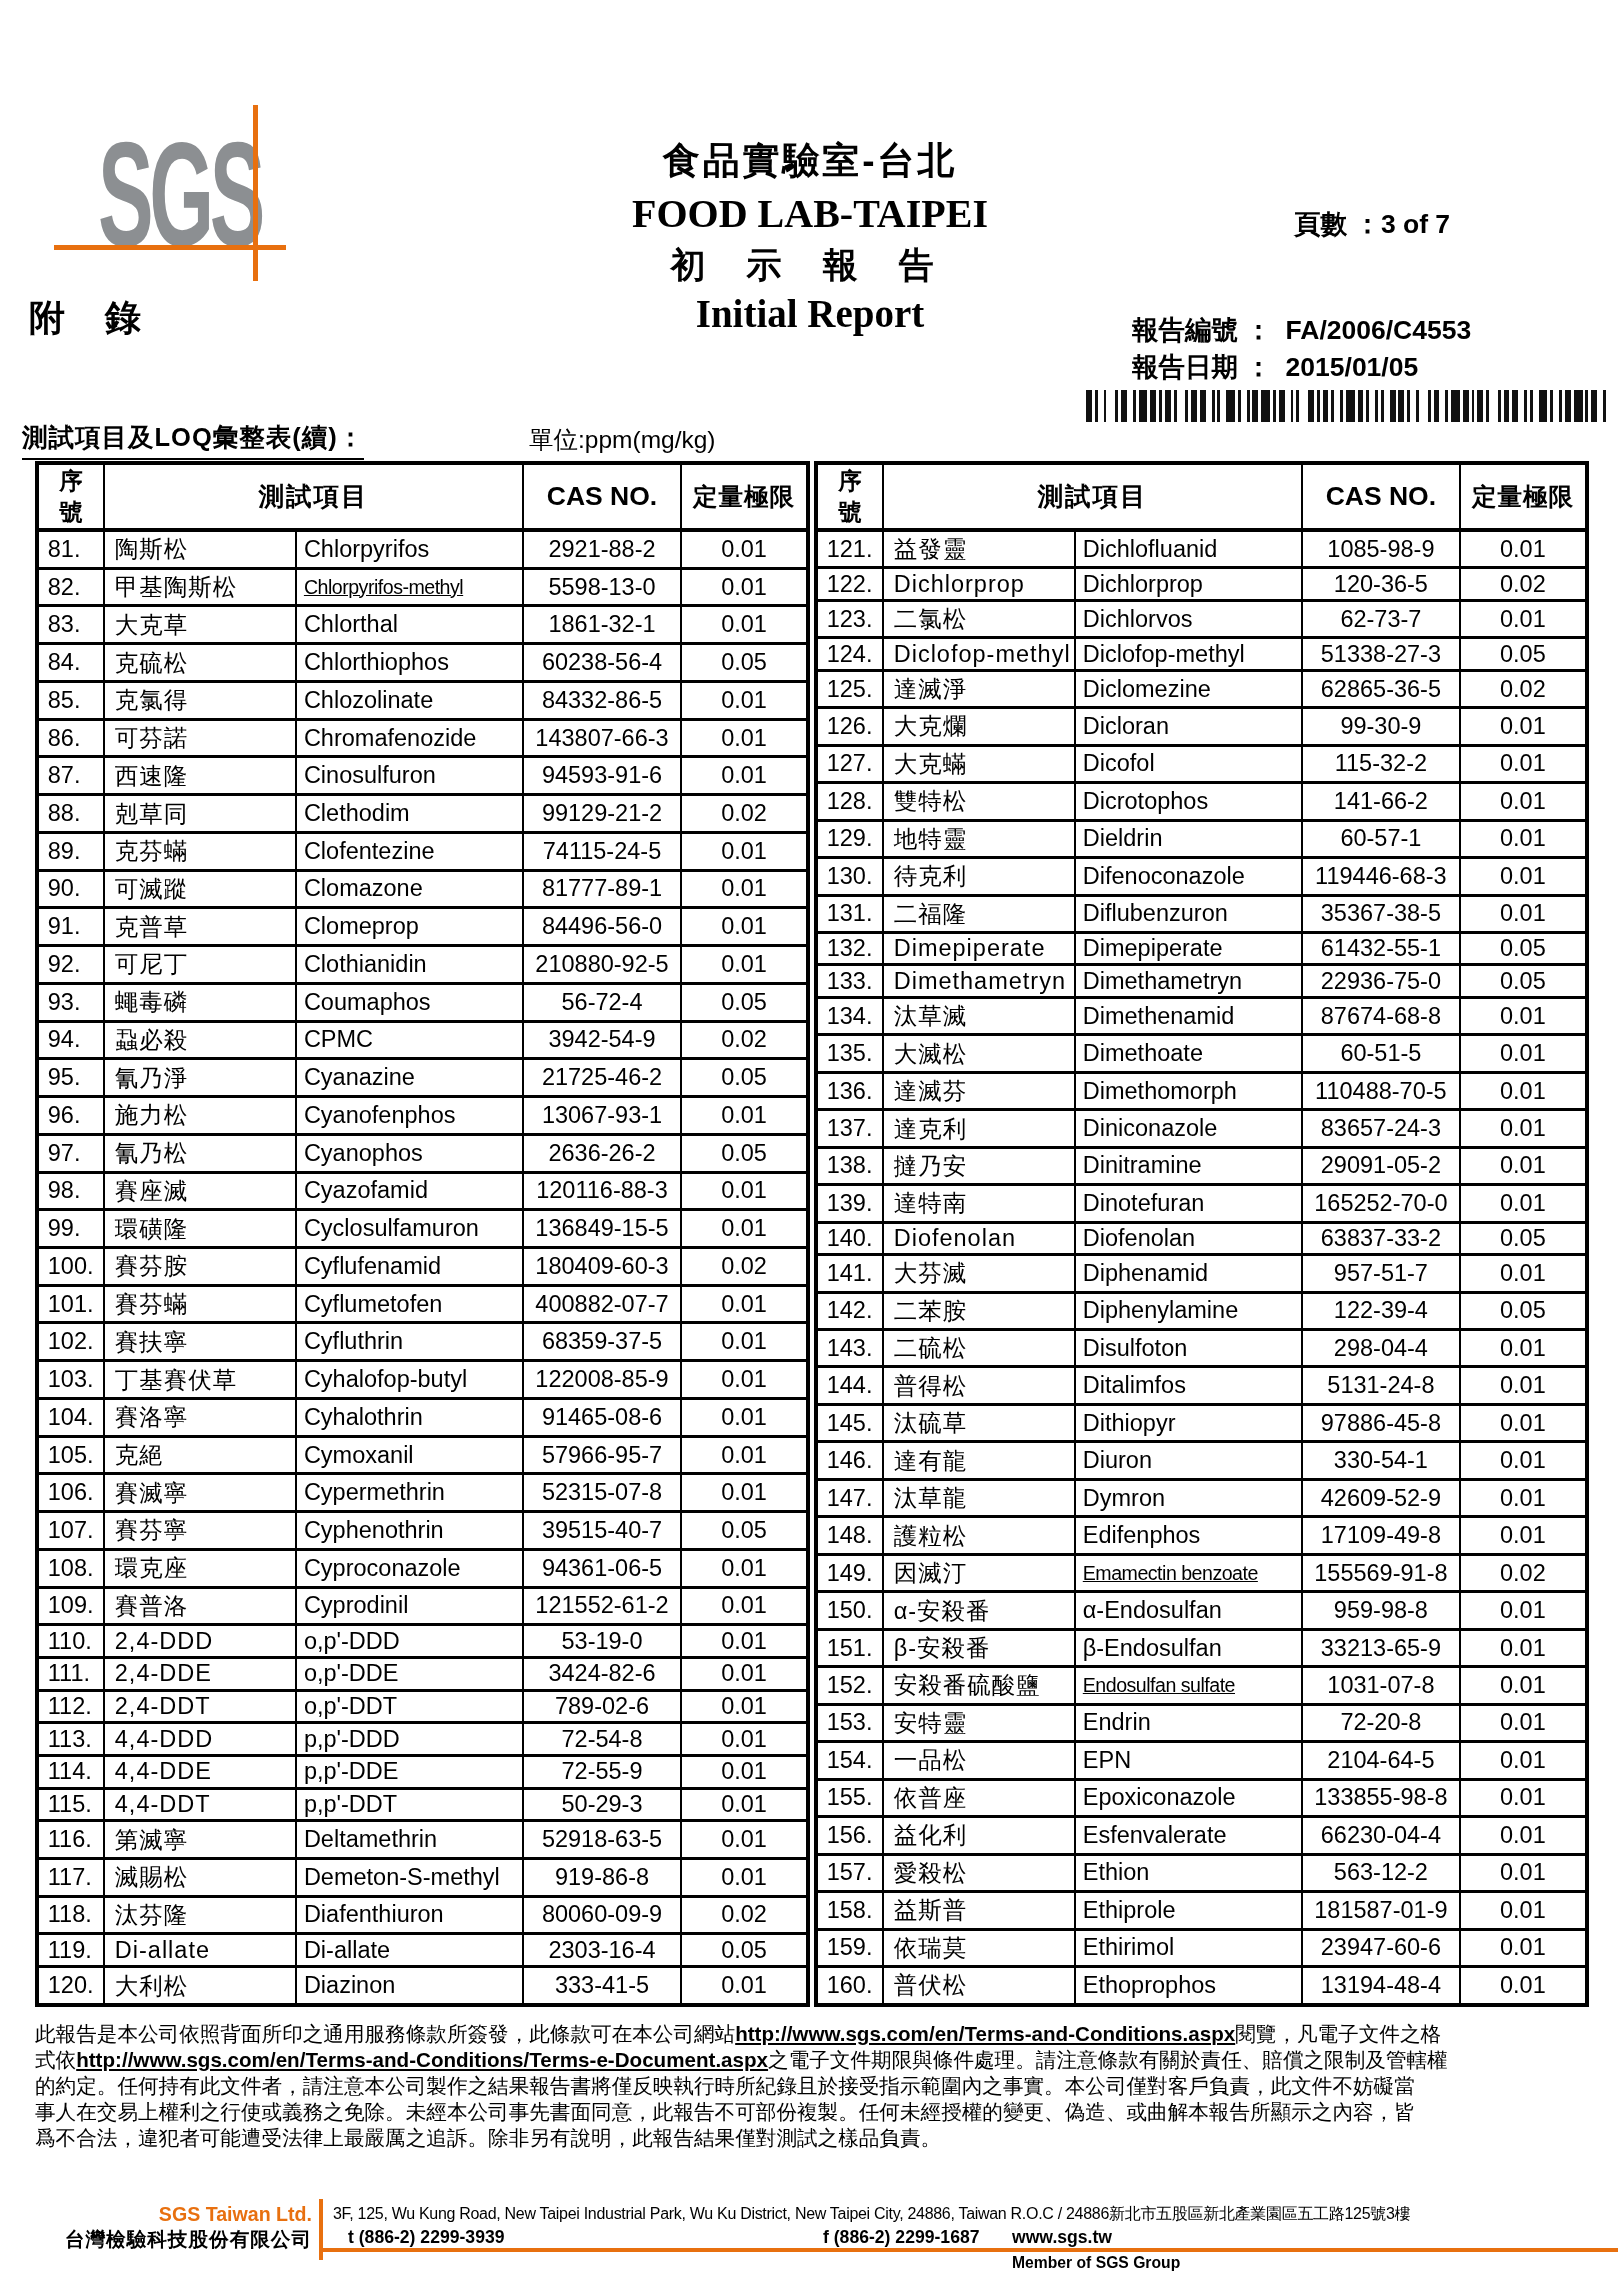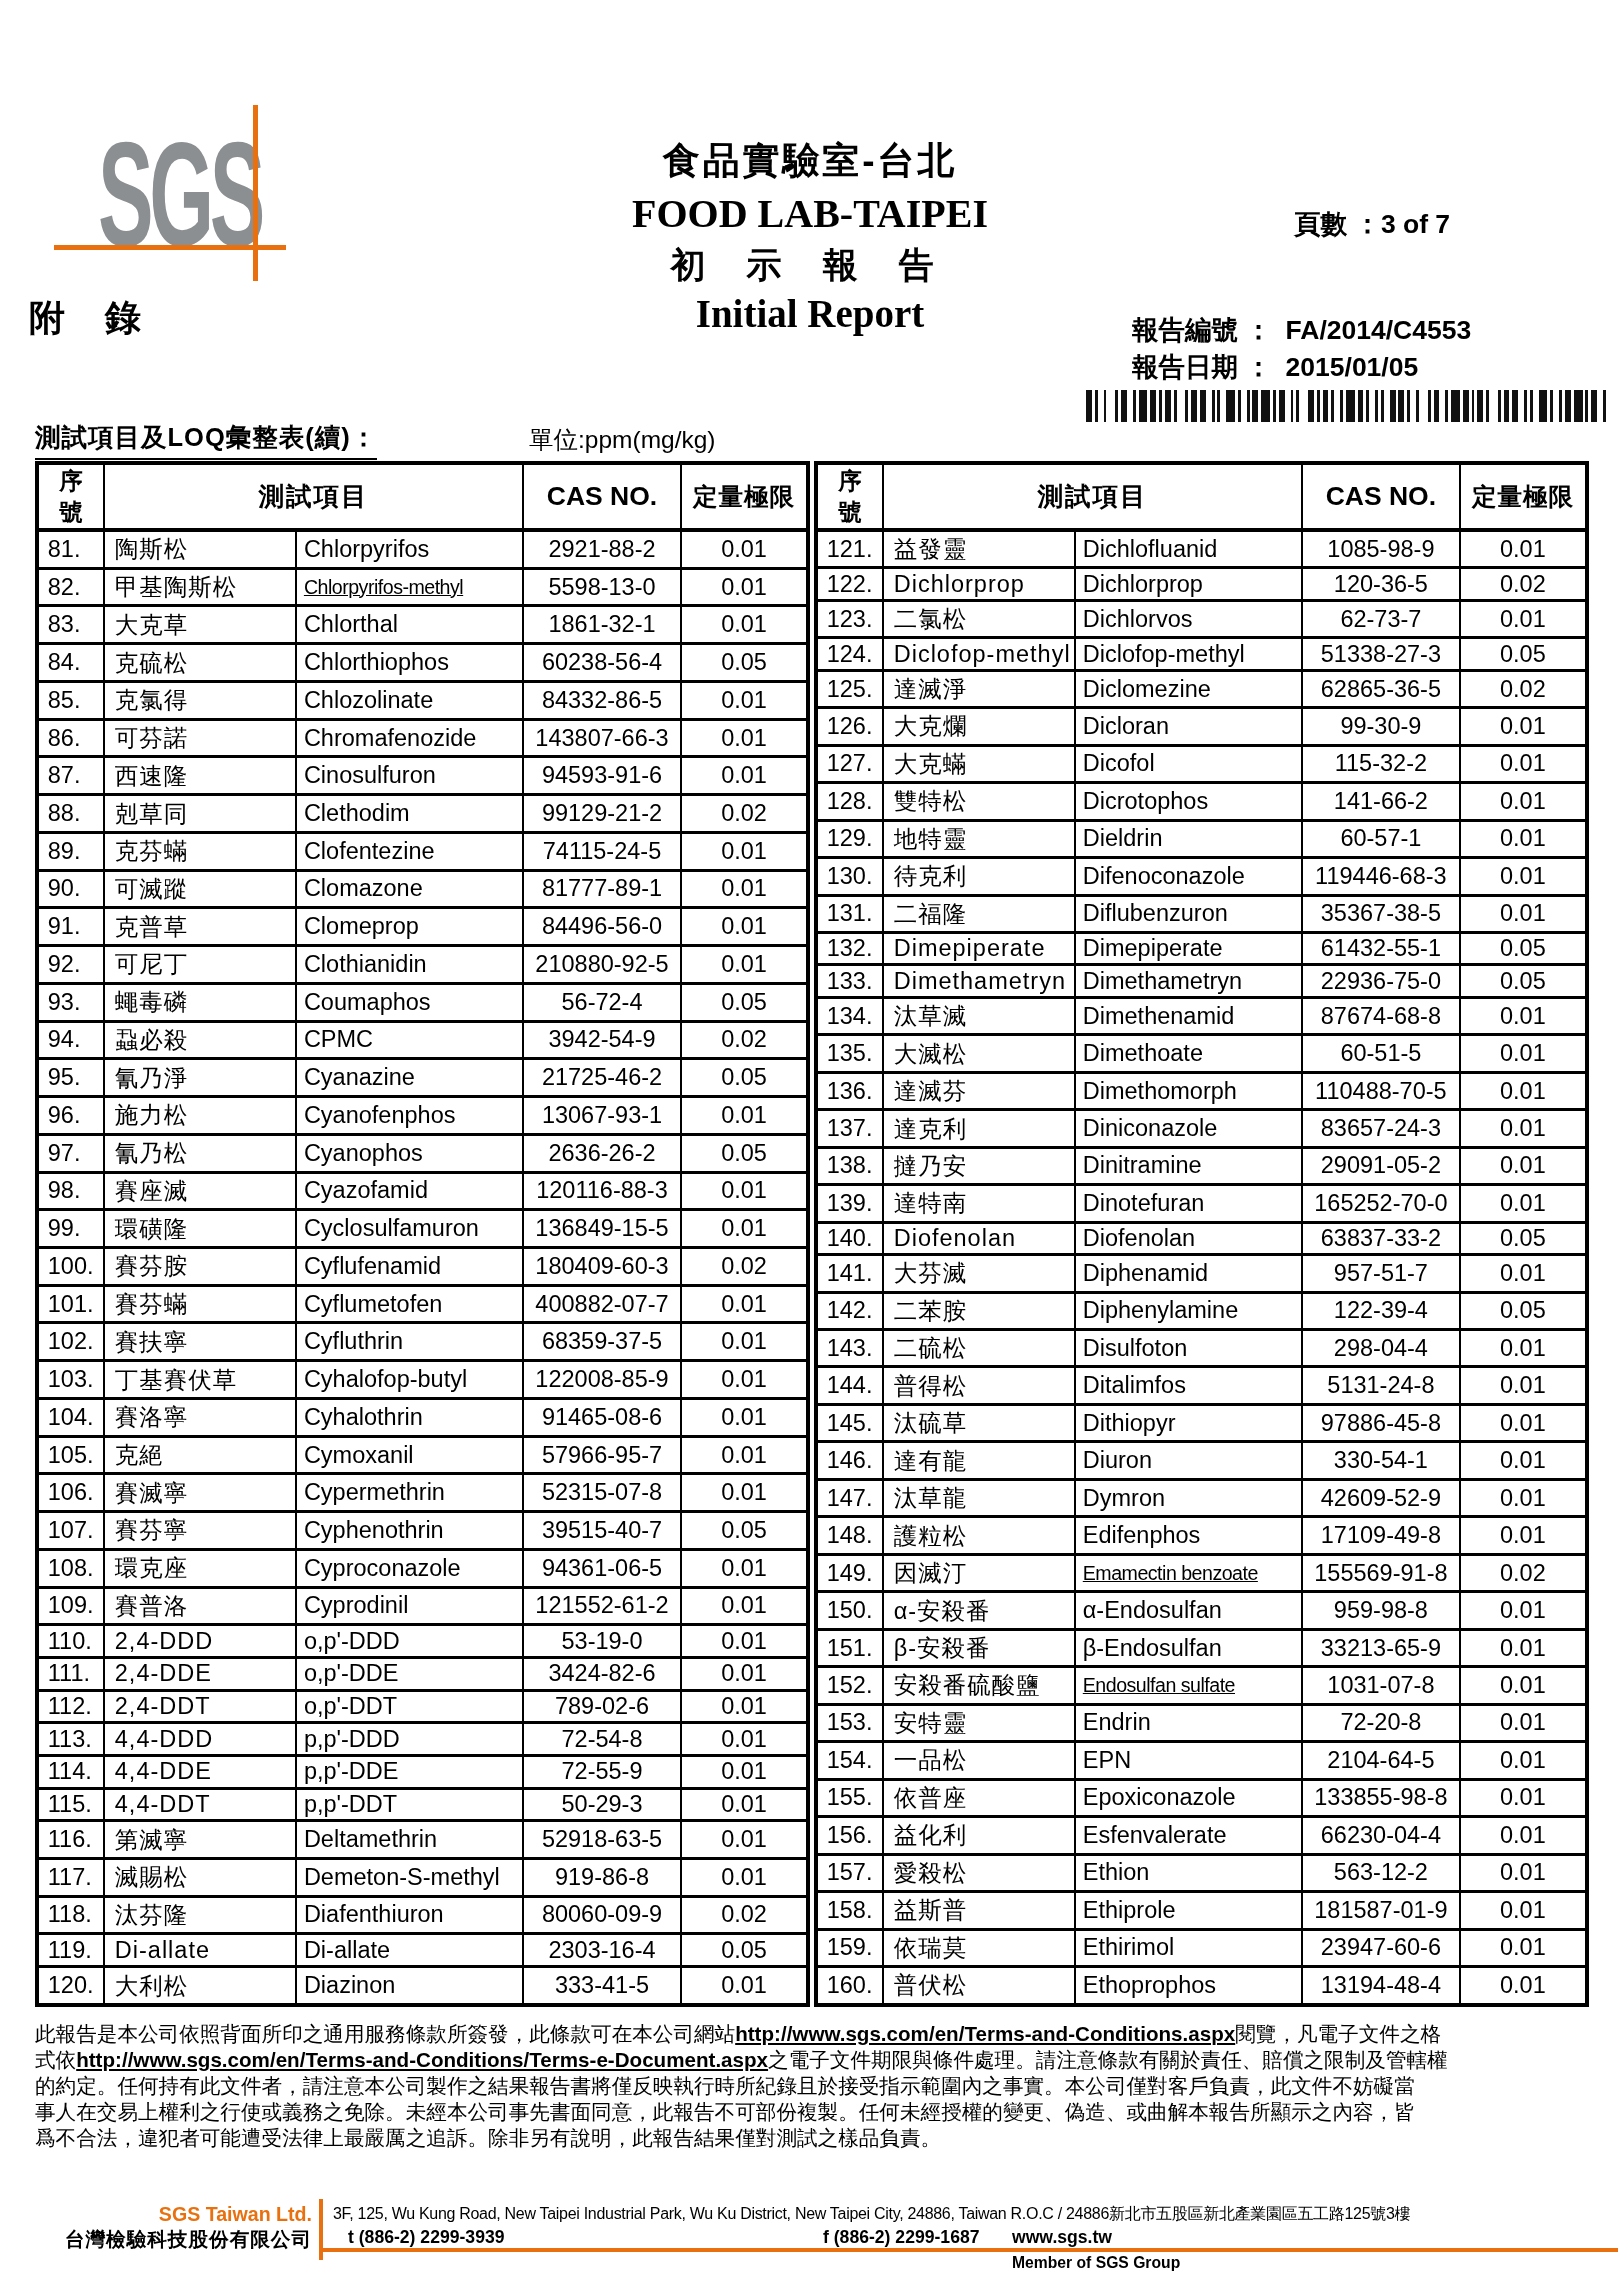--- a/index.html
+++ b/index.html
@@ -38,21 +38,21 @@
   .meta{position:absolute;left:1132px;top:312px;font-size:26.5px;font-weight:bold;line-height:37px;}
   .meta-row{white-space:nowrap;}
   .meta-label{margin-right:13.7px;}
   .barcode{position:absolute;left:1086px;top:390px;width:527px;height:32px;display:flex;align-items:stretch;overflow:hidden;}
   .barcode span{display:block;height:100%;}
   .barcode .bar{background:#111;}
   .barcode .sp{background:transparent;}
 
   
   .section-title{
-    position:absolute;left:35px;top:420px;font-size:25.5px;font-weight:bold;
+    position:absolute;left:22px;top:420px;font-size:25.5px;font-weight:bold;
     border-bottom:2.9px solid #000;padding-bottom:2.9px;letter-spacing:1px;
   }
   .unit{position:absolute;left:529px;top:423px;font-size:24.5px;}
 
   
   .tables{position:absolute;left:35px;top:461px;width:1550px;display:flex;gap:3.9px;}
   table.loq{
     border-collapse:collapse;table-layout:fixed;width:771px;height:1546px;
     border:4.9px solid #000;
   }
@@ -109,21 +109,21 @@
     <div class="t3">初 示 報 告</div>
     <div class="t4">Initial Report</div>
   </div>
 
   <div class="page-num">
     <span>頁數 ：</span><span>3 of 7</span>
   </div>
 
   <div class="meta">
     <div class="meta-row">
-      <span class="meta-label">報告編號 ：</span><span class="meta-val">FA/2014/C4553</span>
+      <span class="meta-label">報告編號 ：</span><span class="meta-val">FA/2006/C4553</span>
     </div>
     <div class="meta-row">
       <span class="meta-label">報告日期 ：</span><span class="meta-val">2015/01/05</span>
     </div>
   </div>
 
   <div class="barcode" id="barcode">
       <span class="bar" style="width: 5.9px;"></span>
       <span class="sp" style="width: 2.9px;"></span>
       <span class="bar" style="width: 2.9px;"></span>

